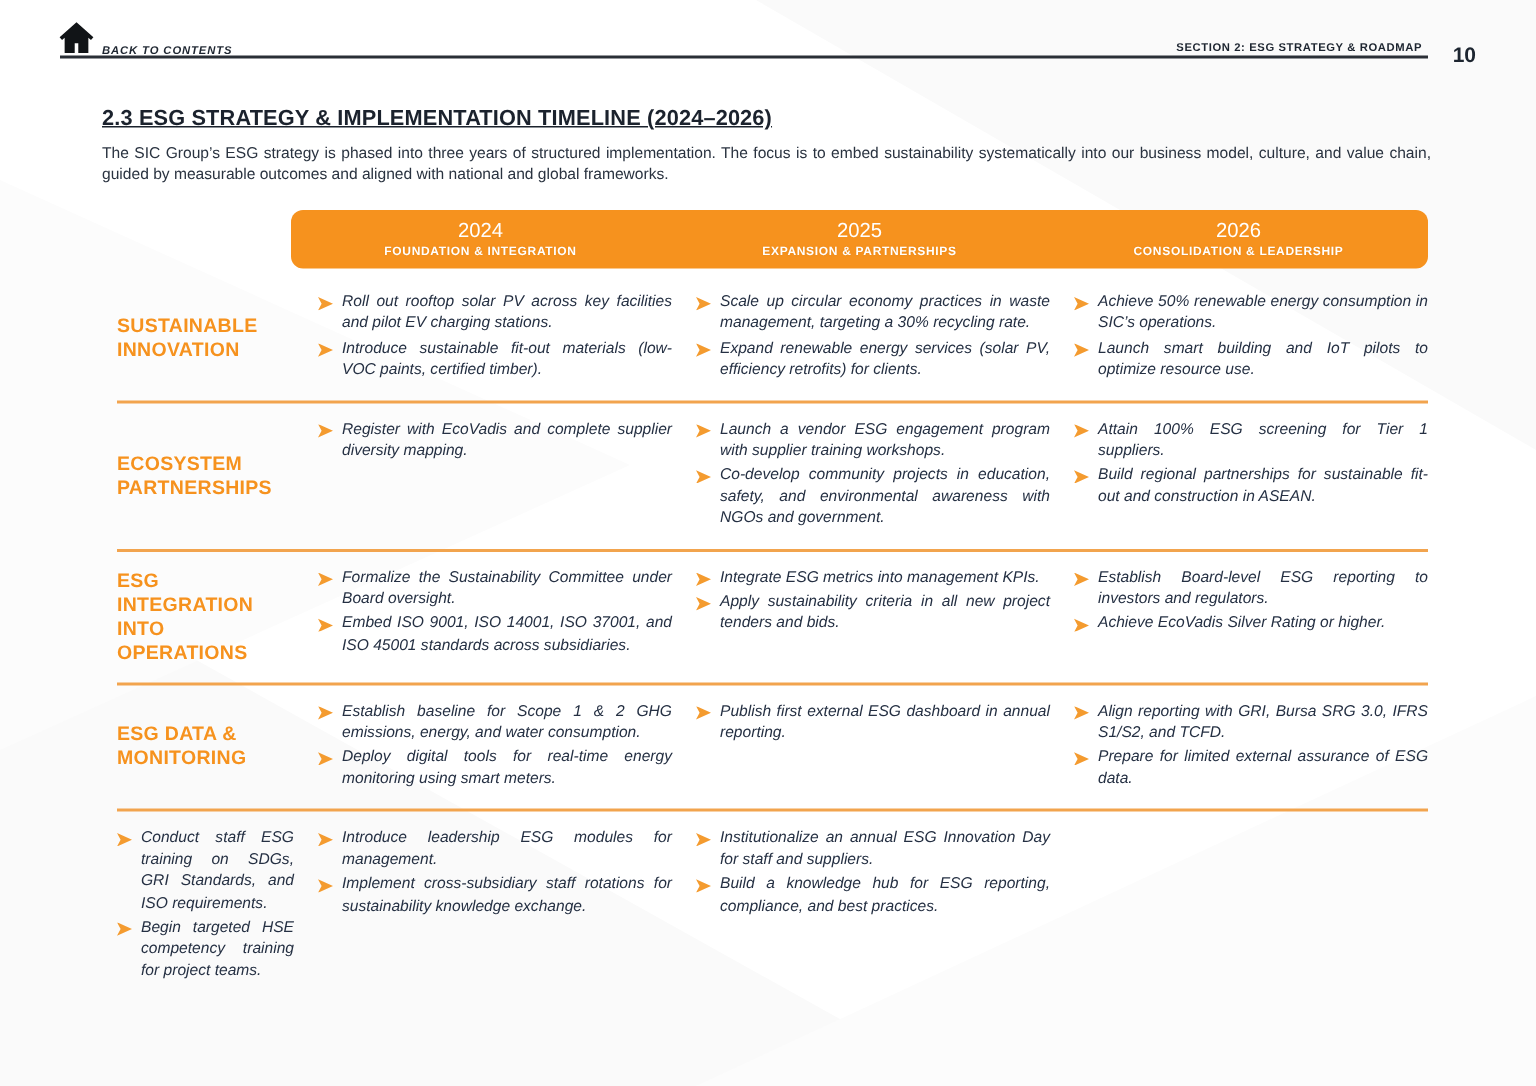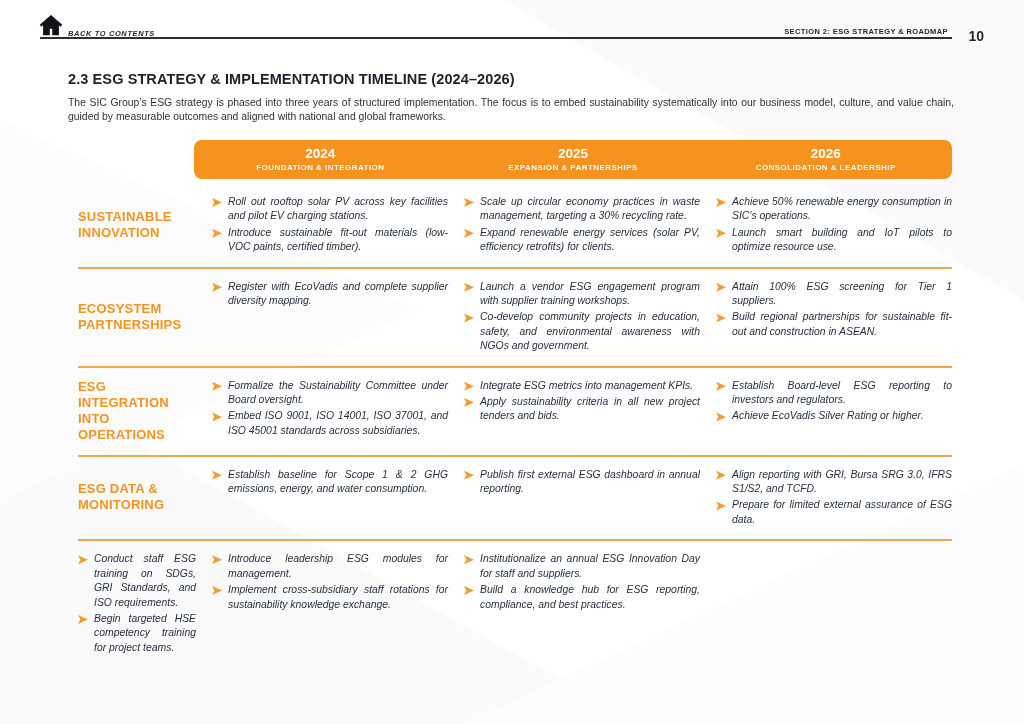--- a/index.html
+++ b/index.html
@@ -22,31 +22,31 @@
   
   .home-link { position:absolute; left:38px; top:12px; display:flex; align-items:flex-end; gap:4px; cursor:pointer; }
   .home-ico { width:26px; height:27px; }
   .home-ico svg { width:100%; height:100%; fill:#111417; }
   .back-label { font-size:7.5px; font-weight:bold; letter-spacing:0.6px; color:#1d2530; padding-bottom:1px;font-style:italic; }
   .topline { position:absolute; left:40px; right:72px; top:37px; height:2px; background:#2a2f36; }
   .section-label { position:absolute; right:76px; top:27px; font-size:7.5px; font-weight:bold; letter-spacing:0.4px; color:#1d2530; }
   .page-num { position:absolute; right:40px; top:28px; font-size:14px; font-weight:bold; color:#1d2530; }
 
   
-  .title { position:absolute; left:68px; top:71px; font-size:14.5px; font-weight:bold; color:#1b222d; letter-spacing:0.1px; }
+  .title { position:absolute; left:68px; top:71px; font-size:14.5px; font-weight:bold; color:#1b222d; letter-spacing:0.1px;text-decoration:underline; }
   .intro { position:absolute; left:68px; top:96px; width:886px; font-size:10.4px; line-height:14px; color:#2a3340; text-align:justify; }
 
   
   .year-bar {
     position:absolute; left:194px; top:140px; width:758px; height:39px;
     background:#F6921E; border-radius:8px;
     display:flex; align-items:center;
   }
   .year-col { flex:1; text-align:center; color:#ffffff; line-height:1.1; }
-  .year-num { font-size:13.5px; font-weight:bold; }
+  .year-num { font-size:13.5px; font-weight:normal; }
   .year-sub { font-size:8px; font-weight:bold; letter-spacing:0.45px; margin-top:2px; text-shadow:0 0 1px rgba(214,116,9,0.55); }
 
   
   .timeline { position:absolute; left:78px; top:184px; width:874px; }
   .trow {
     display:grid; grid-template-columns:118px 236px 236px 236px; column-gap:16px;
     padding:11px 0 12px 0;
     border-bottom:2px solid #F2A44E;
   }
   .trow:last-child { border-bottom:none; }
@@ -204,20 +204,24 @@
       </div>
     </div>
 
     <div class="trow">
       <div class="rlabel">ESG DATA &amp; MONITORING</div>
       <div class="cell">
         <div class="bullet">
           <span class="arr"></span>
           <span class="btxt">Establish baseline for Scope 1 &amp; 2 GHG emissions, energy, and water consumption.</span>
         </div>
+        <div class="bullet">
+          <span class="arr"></span>
+          <span class="btxt">Deploy digital tools for real-time energy monitoring using smart meters.</span>
+        </div>
       </div>
       <div class="cell">
         <div class="bullet">
           <span class="arr"></span>
           <span class="btxt">Publish first external ESG dashboard in annual reporting.</span>
         </div>
       </div>
       <div class="cell">
         <div class="bullet">
           <span class="arr"></span>

